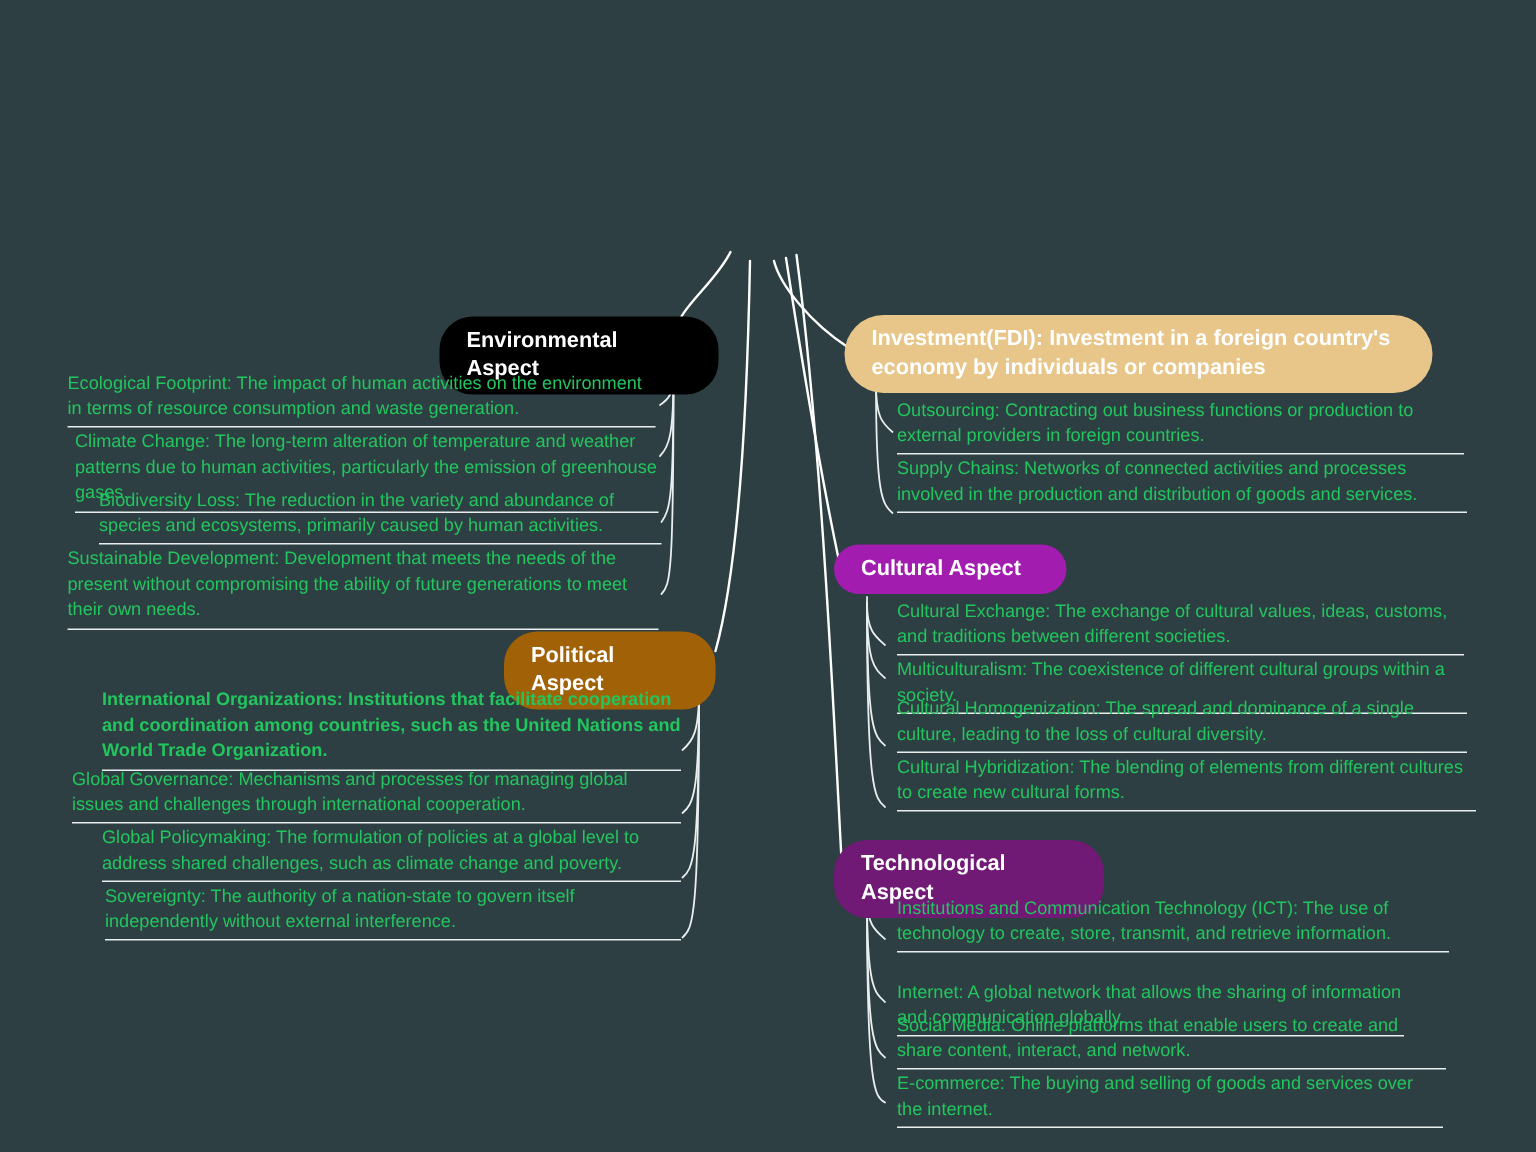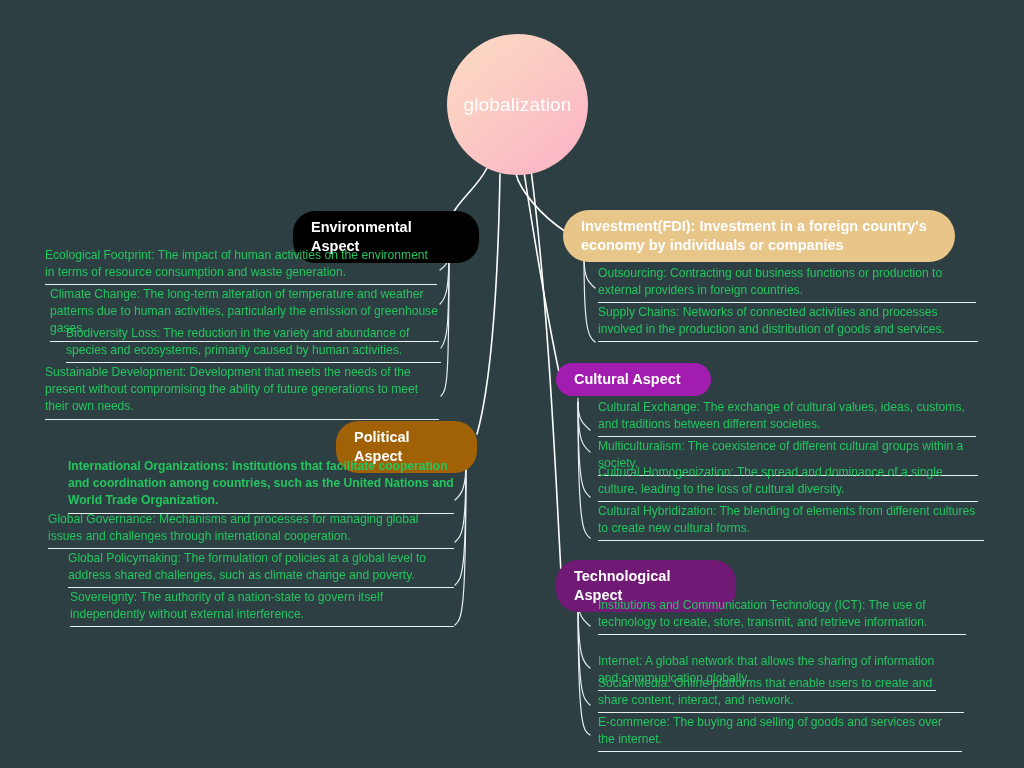--- a/index.html
+++ b/index.html
@@ -108,23 +108,20 @@
       <path d="M578,402 C578,487 583,491 590,497"></path>
       <path d="M578,402 C578,528 583,532 590,538"></path>
 
       <path d="M578,594 L578,598 C578,616 583,620 590,626"></path>
       <path d="M578,598 C578,658 583,662 590,668"></path>
       <path d="M578,598 C578,695 583,699 590,705"></path>
       <path d="M578,598 C578,727 583,731 590,735"></path>
     </g>
   </svg>
 
-  <div class="root-node">
-    <span class="root-label">globalization</span>
-  </div>
 
   <div class="branch">
     <div class="pill" style="left:293px; top:211px; width:186px; background:#000000; justify-content:center;">
       <span>Environmental Aspect</span>
     </div>
     <div class="leaf left" style="left:45px; top:247px; width:392px;">Ecological Footprint: The impact of human activities on the environment in terms of resource consumption and waste generation.</div>
     <div class="leaf left" style="left:50px; top:286px; width:389px;">Climate Change: The long-term alteration of temperature and weather patterns due to human activities, particularly the emission of greenhouse gases.</div>
     <div class="leaf left" style="left:66px; top:325px; width:375px;">Biodiversity Loss: The reduction in the variety and abundance of species and ecosystems, primarily caused by human activities.</div>
     <div class="leaf left" style="left:45px; top:364px; width:394px;">Sustainable Development: Development that meets the needs of the present without compromising the ability of future generations to meet their own needs.</div>
   </div>

